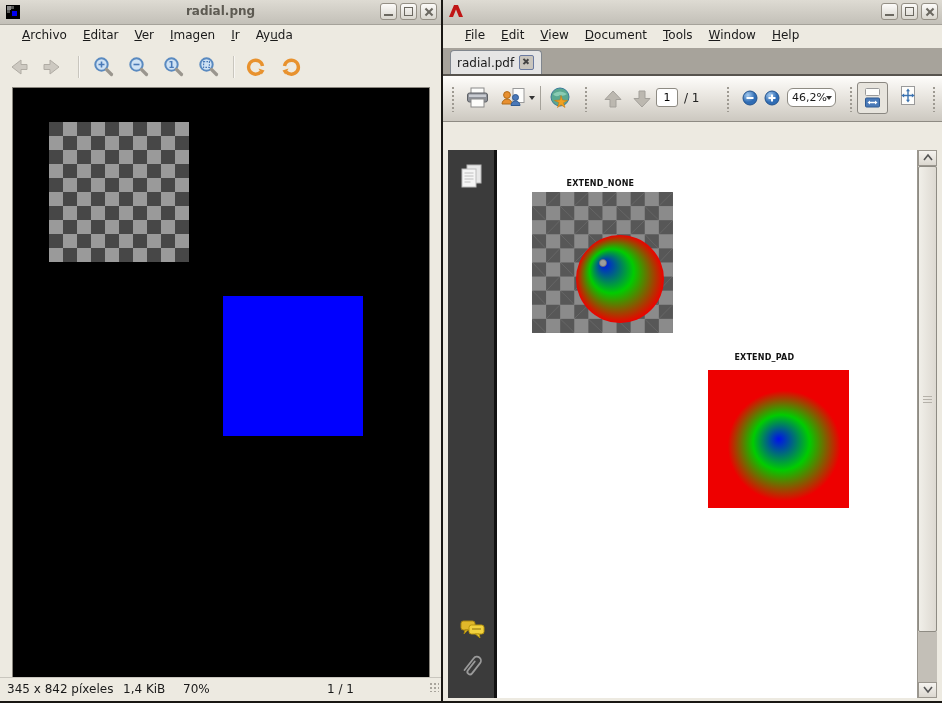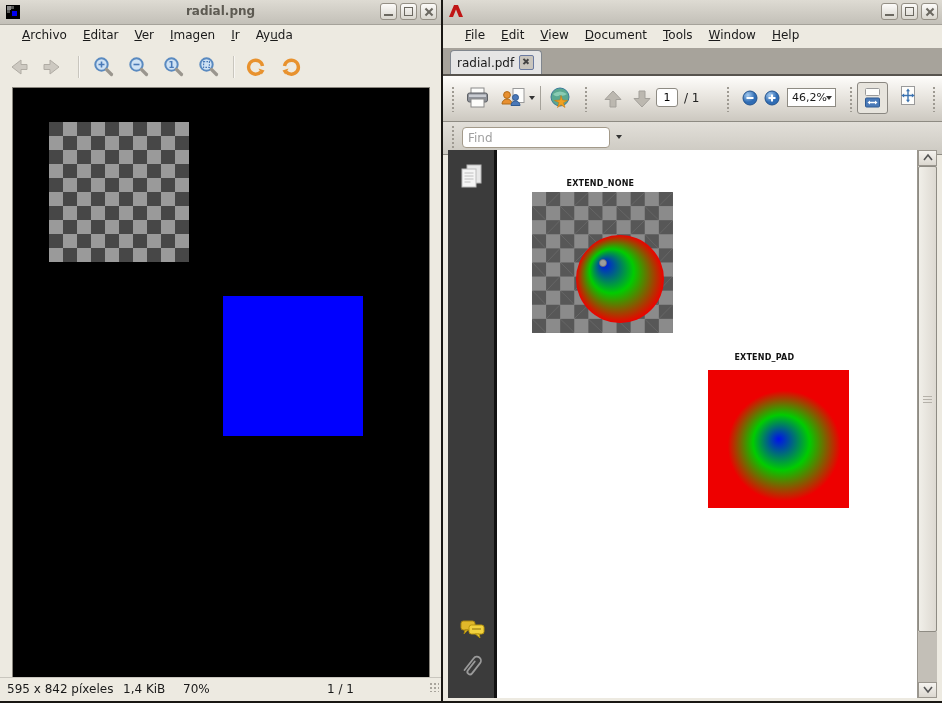--- a/index.html
+++ b/index.html
@@ -64,21 +64,21 @@
   
   .toolbar-r{position:relative;height:45px;background:linear-gradient(#fefdfb 0%,#e9e6e0 45%,#ccc8c0 100%);
              border-bottom:1px solid #8e8b83;}
   .toolbar-r .tico{top:11px;}
   .vgrip{position:absolute;top:10px;width:5px;height:26px;
          background-image:radial-gradient(#9e9a92 1px,transparent 1.1px);background-size:4px 4px;}
   .rsep{position:absolute;top:10px;width:1px;height:24px;background:#a5a29a;}
   .pagebox{position:absolute;left:213px;top:12px;width:22px;height:19px;border:1px solid #8e8b83;border-radius:3px;
            background:#fff;text-align:center;font-size:11px;font-family:inherit;padding:0;box-sizing:border-box;}
   .pagetotal{position:absolute;left:241px;top:15px;color:#222;}
-  .zoombox{position:absolute;left:344px;top:12px;width:49px;height:19px;border:1px solid #8e8b83;border-radius:0;
+  .zoombox{position:absolute;left:344px;top:12px;width:49px;height:19px;border:1px solid #8e8b83;border-radius:6px;
            background:#fff;box-sizing:border-box;font-size:11px;padding:2px 12px 0 4px;}
   .caret{position:absolute;width:0;height:0;border-left:3.5px solid transparent;border-right:3.5px solid transparent;
          border-top:4px solid #333;}
   .fitbtn{position:absolute;top:6px;width:31px;height:32px;border-radius:3px;}
   .fitbtn.active{background:#e7e4dd;border:1px solid #8a8781;box-sizing:border-box;}
 
   
   .findbar{position:relative;height:32px;background:linear-gradient(#e2dfd9,#ccc9c1);border-bottom:1px solid #8e8b83;}
   .findinput{position:absolute;left:19px;top:5px;width:148px;height:21px;border:1px solid #a39a8a;border-radius:4px;
              padding:0 5px;font-size:12px;font-family:inherit;box-sizing:border-box;background:#fff;color:#333;}
@@ -193,21 +193,21 @@
         </svg>
     </span>
   </div>
 
   <div class="canvas">
     <div class="checker-a"></div>
     <div class="bluesq"></div>
   </div>
 
   <div class="statusbar">
-    <span class="st-dim">595 x 842 píxeles</span>
+    <span class="st-dim">345 x 842 píxeles</span>
     <span class="st-size">1,4 KiB</span>
     <span class="st-zoom">70%</span>
     <span class="st-page">1 / 1</span>
     <span class="grip"></span>
   </div>
 </div>
 
 <div class="window" id="win-right">
   <div class="titlebar">
     <span class="appicon">
@@ -320,25 +320,20 @@
             <path d="M15 6.5 l-2 2.8 h4 Z"></path>
             <path d="M15 20.5 l-2 -2.8 h4 Z"></path>
         <path d="M8.3 13.5 l2.8 -2 v4 Z"></path>
             <path d="M21.7 13.5 l-2.8 -2 v4 Z"></path>
           </g>
         </svg>
     </span>
     <span class="vgrip" style="left:489px"></span>
   </div>
 
-  <div class="findbar">
-    <span class="vgrip" style="left:8px;top:3px"></span>
-    <input class="findinput" type="text" placeholder="Find" style="">
-    <span class="caret" style="left:173px;top:13px"></span>
-  </div>
 
   <div class="content">
     <div class="sidebar">
       <span class="sb-ico" style="top:13px">
         <svg width="26" height="28">
             <rect x="8" y="2" width="14" height="18" fill="#e8e8e8" stroke="#b8b8b8"></rect>
           <rect x="3" y="6" width="14" height="18" fill="#f5f5f5" stroke="#bcbcbc"></rect>
           <path d="M5.5 10 h9 M5.5 13 h9 M5.5 16 h9 M5.5 19 h6" stroke="#c0c0c0" stroke-width="1"></path>
           </svg>
       </span>

